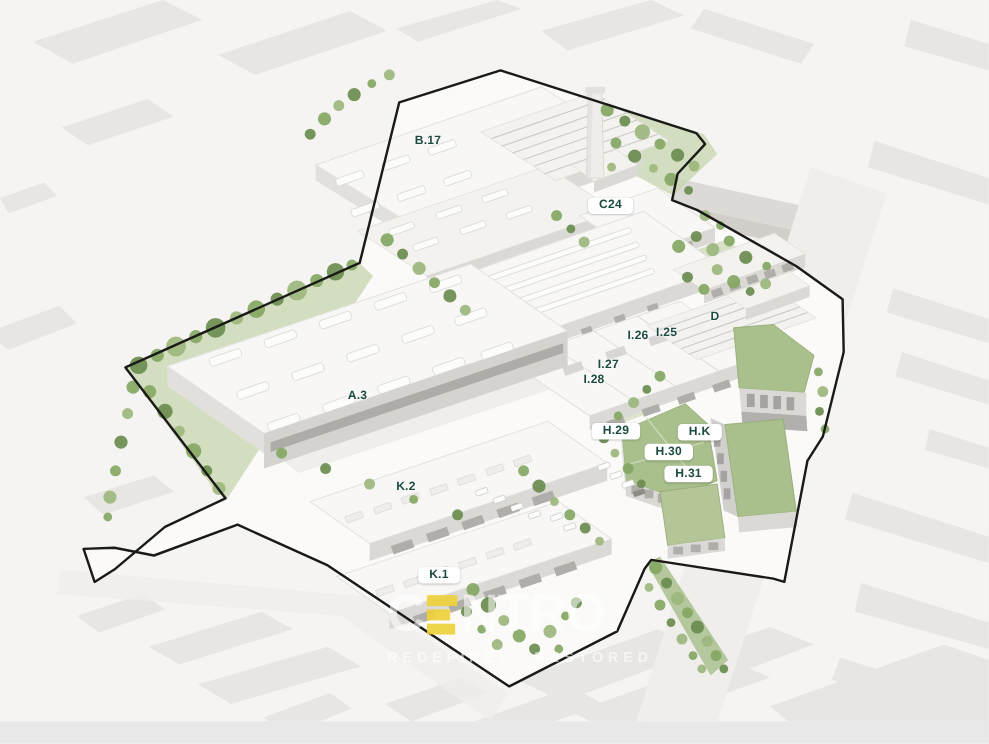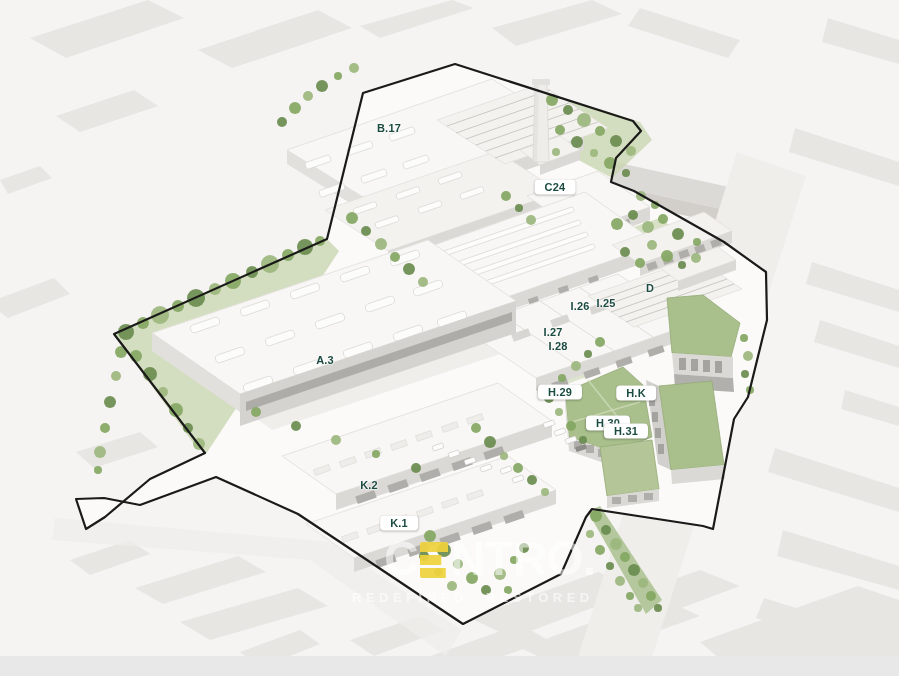--- a/index.html
+++ b/index.html
@@ -40,21 +40,21 @@
   .lbl{position:absolute;transform:translate(-50%,-50%);
        font-size:11px;font-weight:bold;letter-spacing:.2px;
        color:var(--label-text,#1b4a41);white-space:nowrap;line-height:1;}
   .lbl.plain{text-shadow:0 0 3px #fff,0 0 2px #fff,0 0 1px #fff;}
   .lbl.badge{background:var(--badge-bg,#fff);padding:2px 10px;border-radius:4px;
        box-shadow:0 0 0 .5px rgba(0,0,0,.05),0 1px 2px rgba(0,0,0,.18);}
 
   
   .watermark{position:absolute;left:352px;top:535px;pointer-events:none;}
   .brand{font-size:48px;font-weight:bold;line-height:1;letter-spacing:-1px;
-         color:rgba(255,255,255,.55);white-space:nowrap;margin-left:32px;}
+         color:rgba(255,255,255,.55);white-space:nowrap;}
   .brand-e{display:inline-block;width:28px;height:36px;margin:0 3px 0 2px;
          position:relative;top:3px;color:transparent;overflow:hidden;
          border-radius:2px;opacity:.92;
          background-image:
            linear-gradient(var(--accent-yellow,#efd23c),var(--accent-yellow,#efd23c)),
            linear-gradient(var(--accent-yellow,#efd23c),var(--accent-yellow,#efd23c)),
            linear-gradient(var(--accent-yellow,#efd23c),var(--accent-yellow,#efd23c));
          background-size:100% 29%,76% 29%,92% 29%;
          background-position:left top,left 50%,left bottom;
          background-repeat:no-repeat;}
@@ -437,27 +437,27 @@
 
   <polygon class="bnd" points="455,64 633,121 641,131 616,158 611,182 634,191 724,242 766,272 767,320 748,397 734,419 713,529 703,526 592,509 586,517 561,574 463,624 298,514 216,477 140,505 104,498 76,499 86,529 105,517 150,479 205,453 114,334 327,239 363,93"></polygon>
 </svg>
 
 <div class="lbl plain" style="left:389px;top:128px">B.17</div>
 <div class="lbl badge" style="left:555px;top:187px">C24</div>
 <div class="lbl plain" style="left:325px;top:360px">A.3</div>
 <div class="lbl plain" style="left:606px;top:303px">I.25</div>
 <div class="lbl plain" style="left:580px;top:306px">I.26</div>
 <div class="lbl plain" style="left:553px;top:332px">I.27</div>
-<div class="lbl plain" style="left:558px;top:346px">I.28</div>
+<div class="lbl plain" style="left:540px;top:346px">I.28</div>
 <div class="lbl plain" style="left:650px;top:288px">D</div>
 <div class="lbl badge" style="left:560px;top:392px">H.29</div>
 <div class="lbl badge" style="left:636px;top:393px">H.K</div>
-<div class="lbl badge" style="left:608px;top:423px">H.30</div>
+<div class="lbl badge" style="left:608px;top:411px">H.30</div>
 <div class="lbl badge" style="left:626px;top:431px">H.31</div>
-<div class="lbl plain" style="left:369px;top:485px">K.2</div>
+<div class="lbl plain" style="left:369px;top:443px">K.2</div>
 <div class="lbl badge" style="left:399px;top:523px">K.1</div>
 
 <div class="watermark">
   <div class="brand"><span>C</span><span class="brand-e">E</span><span>NTRO.</span></div>
   <div class="tagline">REDEFINED RESTORED</div>
 </div>
 
 </div>
 
 </body></html>

